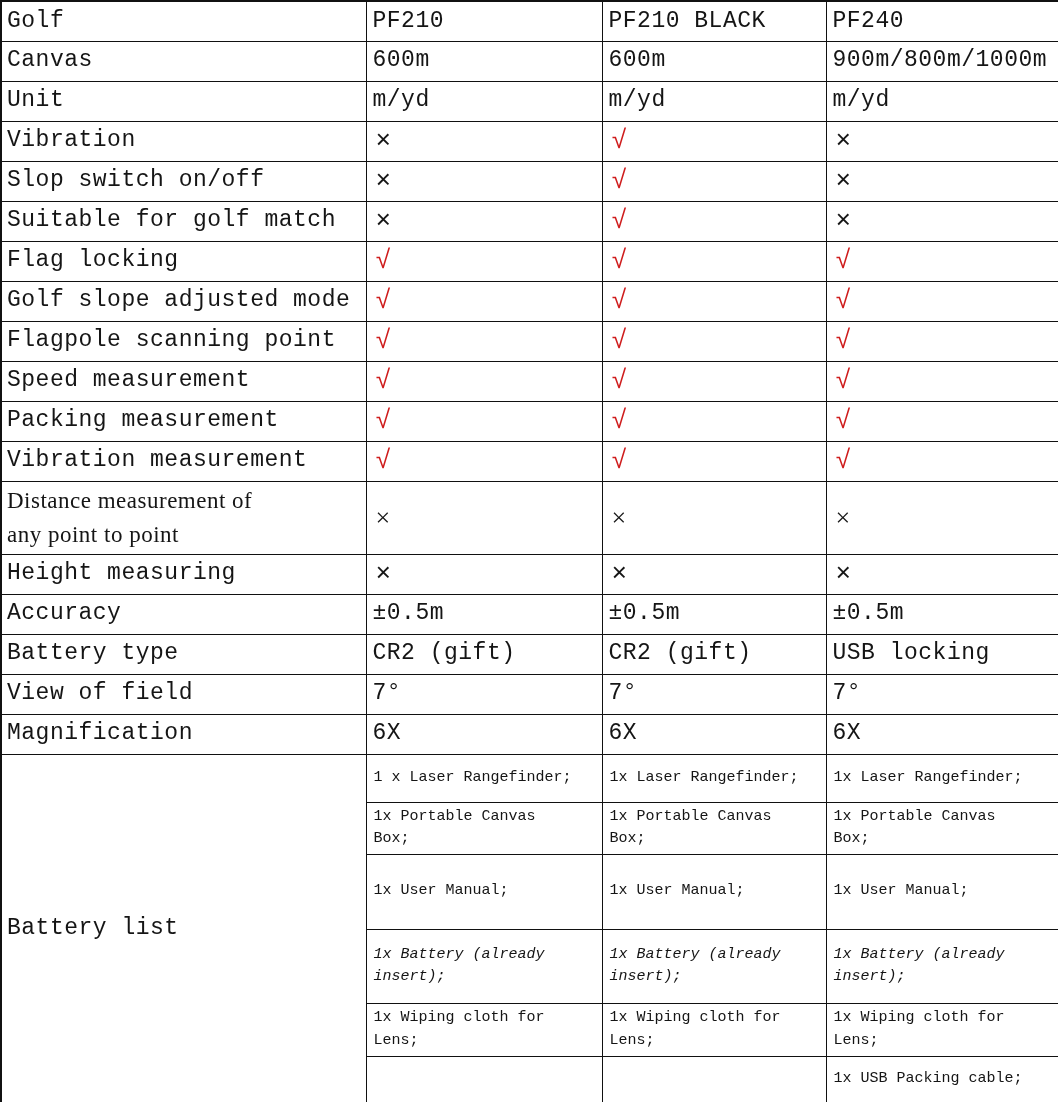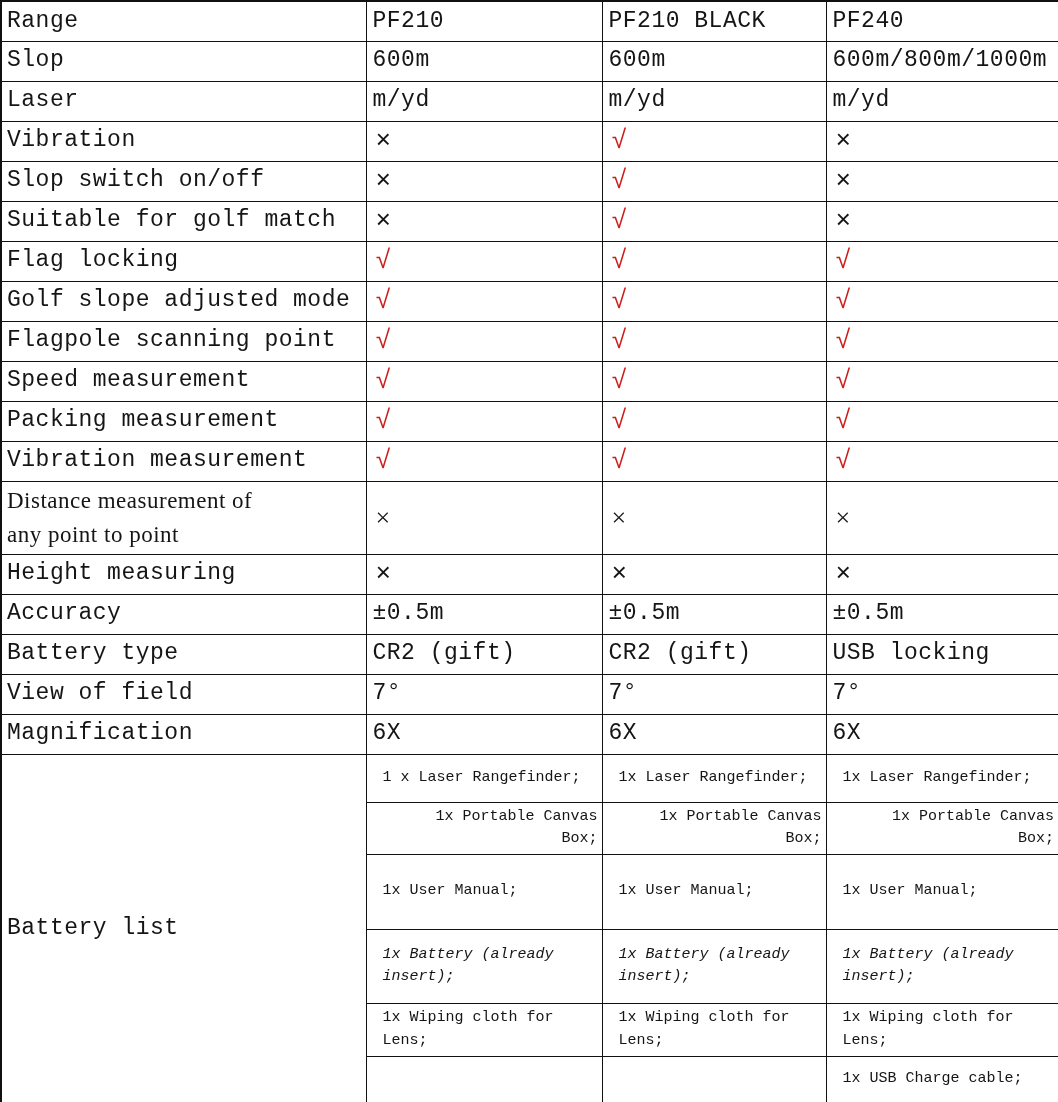--- a/index.html
+++ b/index.html
@@ -7,58 +7,58 @@
        font-family:"Liberation Mono","DejaVu Sans Mono",monospace;
        color:#151515;}
   table.spec{border-collapse:collapse;table-layout:fixed;width:1058px;
              border:2px solid #111;}
   td{border:1.6px solid #111;vertical-align:middle;overflow:hidden;
      padding:0 4px 0 6px;font-size:23px;letter-spacing:0.5px;
      white-space:pre-line;line-height:1.45;}
   td.lab{padding-left:5px;}
   td.mark{font-size:26px;letter-spacing:0;line-height:1;padding-left:9px;}
   td.mark.check{color:var(--check-red,#cf1d1d);}
-  td.pack{font-size:15px;letter-spacing:0;line-height:1.5;padding:2px 4px 2px 16px;}
+  td.pack{font-size:15px;letter-spacing:0;line-height:1.5;padding:2px 4px 2px 7px;}
   tr.h40{height:40px;}
   tr.h73{height:73px;font-family:Liberation Serif, serif;}
   tr.hA{height:48px;}
-  tr.hB{height:52px;text-align:right;}
+  tr.hB{height:52px;}
   tr.hC{height:75px;}
   tr.hD{height:74px;font-style:italic;}
   tr.hE{height:53px;}
   tr.hF{height:47px;}
 </style>
 </head>
 <body>
 
 <table class="spec">
   <colgroup>
     <col style="width:365px">
       <col style="width:236px">
       <col style="width:224px">
       <col style="width:233px">
   </colgroup>
 
   <tbody>
       <tr class="h40">
-    <td class="lab">Range</td>
+    <td class="lab">Golf</td>
     <td>PF210</td>
     <td>PF210 BLACK</td>
     <td>PF240</td>
   </tr>
 
   <tr class="h40">
-    <td class="lab">Slop</td>
+    <td class="lab">Canvas</td>
     <td>600m</td>
     <td>600m</td>
-    <td>600m/800m/1000m</td>
-  </tr>
-
-  <tr class="h40">
-    <td class="lab">Laser</td>
+    <td>900m/800m/1000m</td>
+  </tr>
+
+  <tr class="h40">
+    <td class="lab">Unit</td>
     <td>m/yd</td>
     <td>m/yd</td>
     <td>m/yd</td>
   </tr>
 
   <tr class="h40">
     <td class="lab">Vibration</td>
     <td class="mark">×</td>
     <td class="mark check">√</td>
     <td class="mark">×</td>
@@ -194,16 +194,16 @@
     <td class="pack">1x Wiping cloth for
 Lens;</td>
     <td class="pack">1x Wiping cloth for
 Lens;</td>
     <td class="pack">1x Wiping cloth for
 Lens;</td>
   </tr>
   <tr class="hF">
     <td class="pack"></td>
     <td class="pack"></td>
-    <td class="pack">1x USB Charge cable;</td>
+    <td class="pack">1x USB Packing cable;</td>
   </tr>
 </tbody>
   </table>
 
 </body></html>

